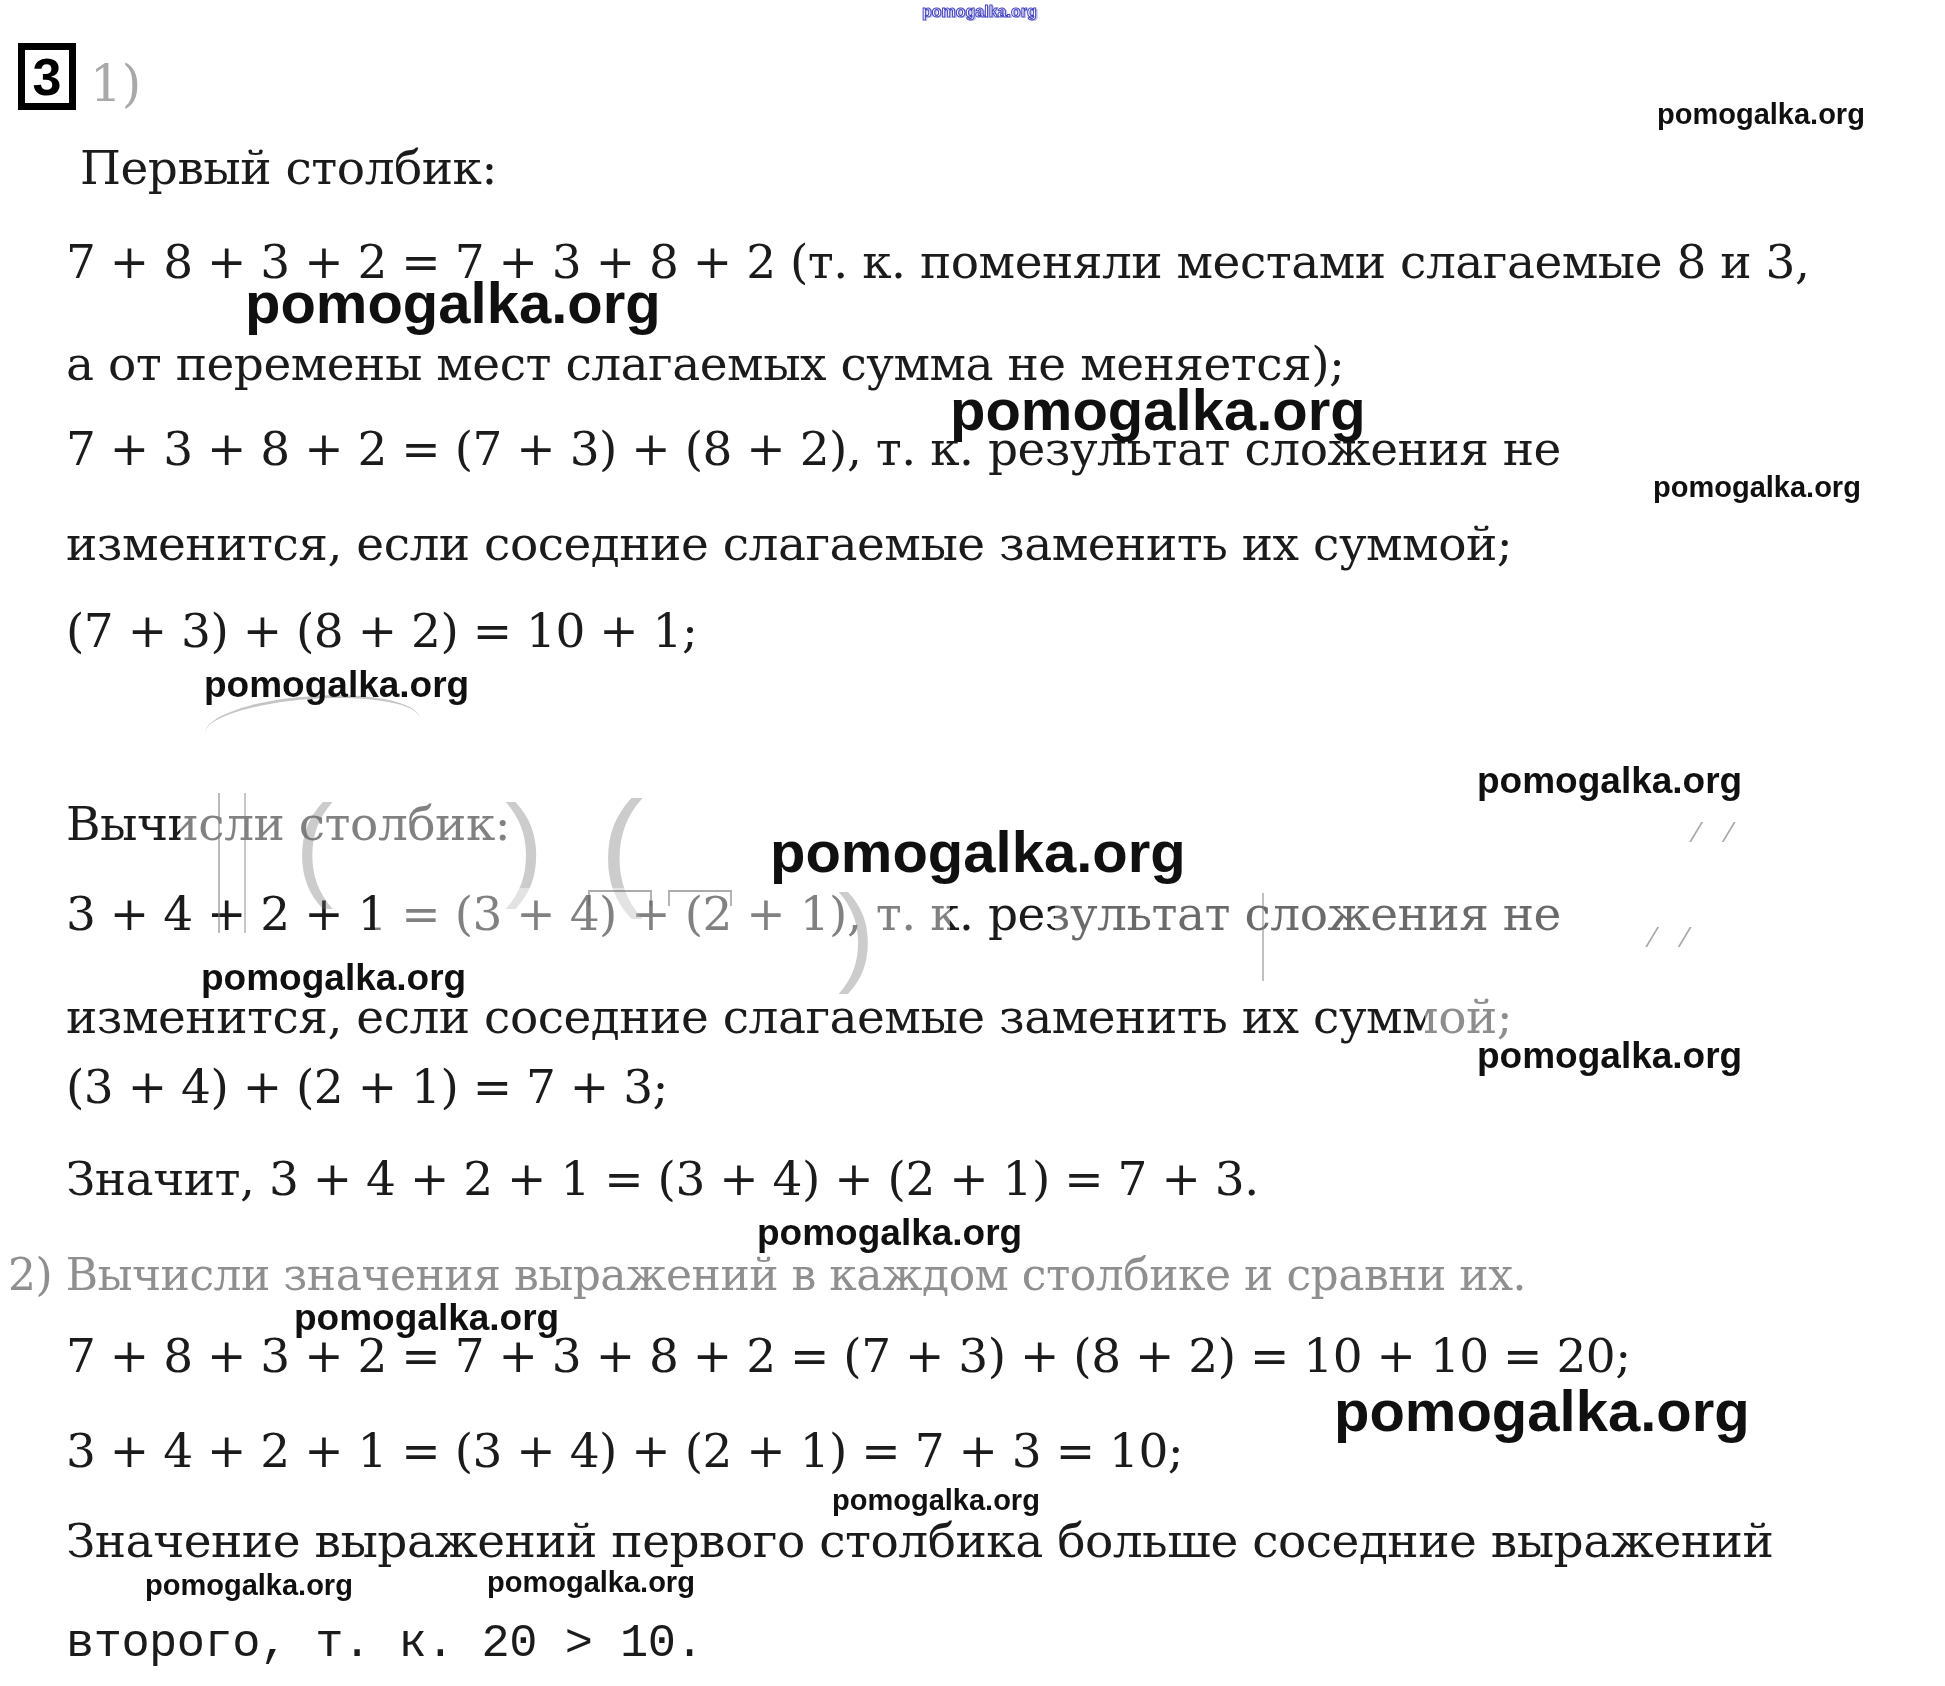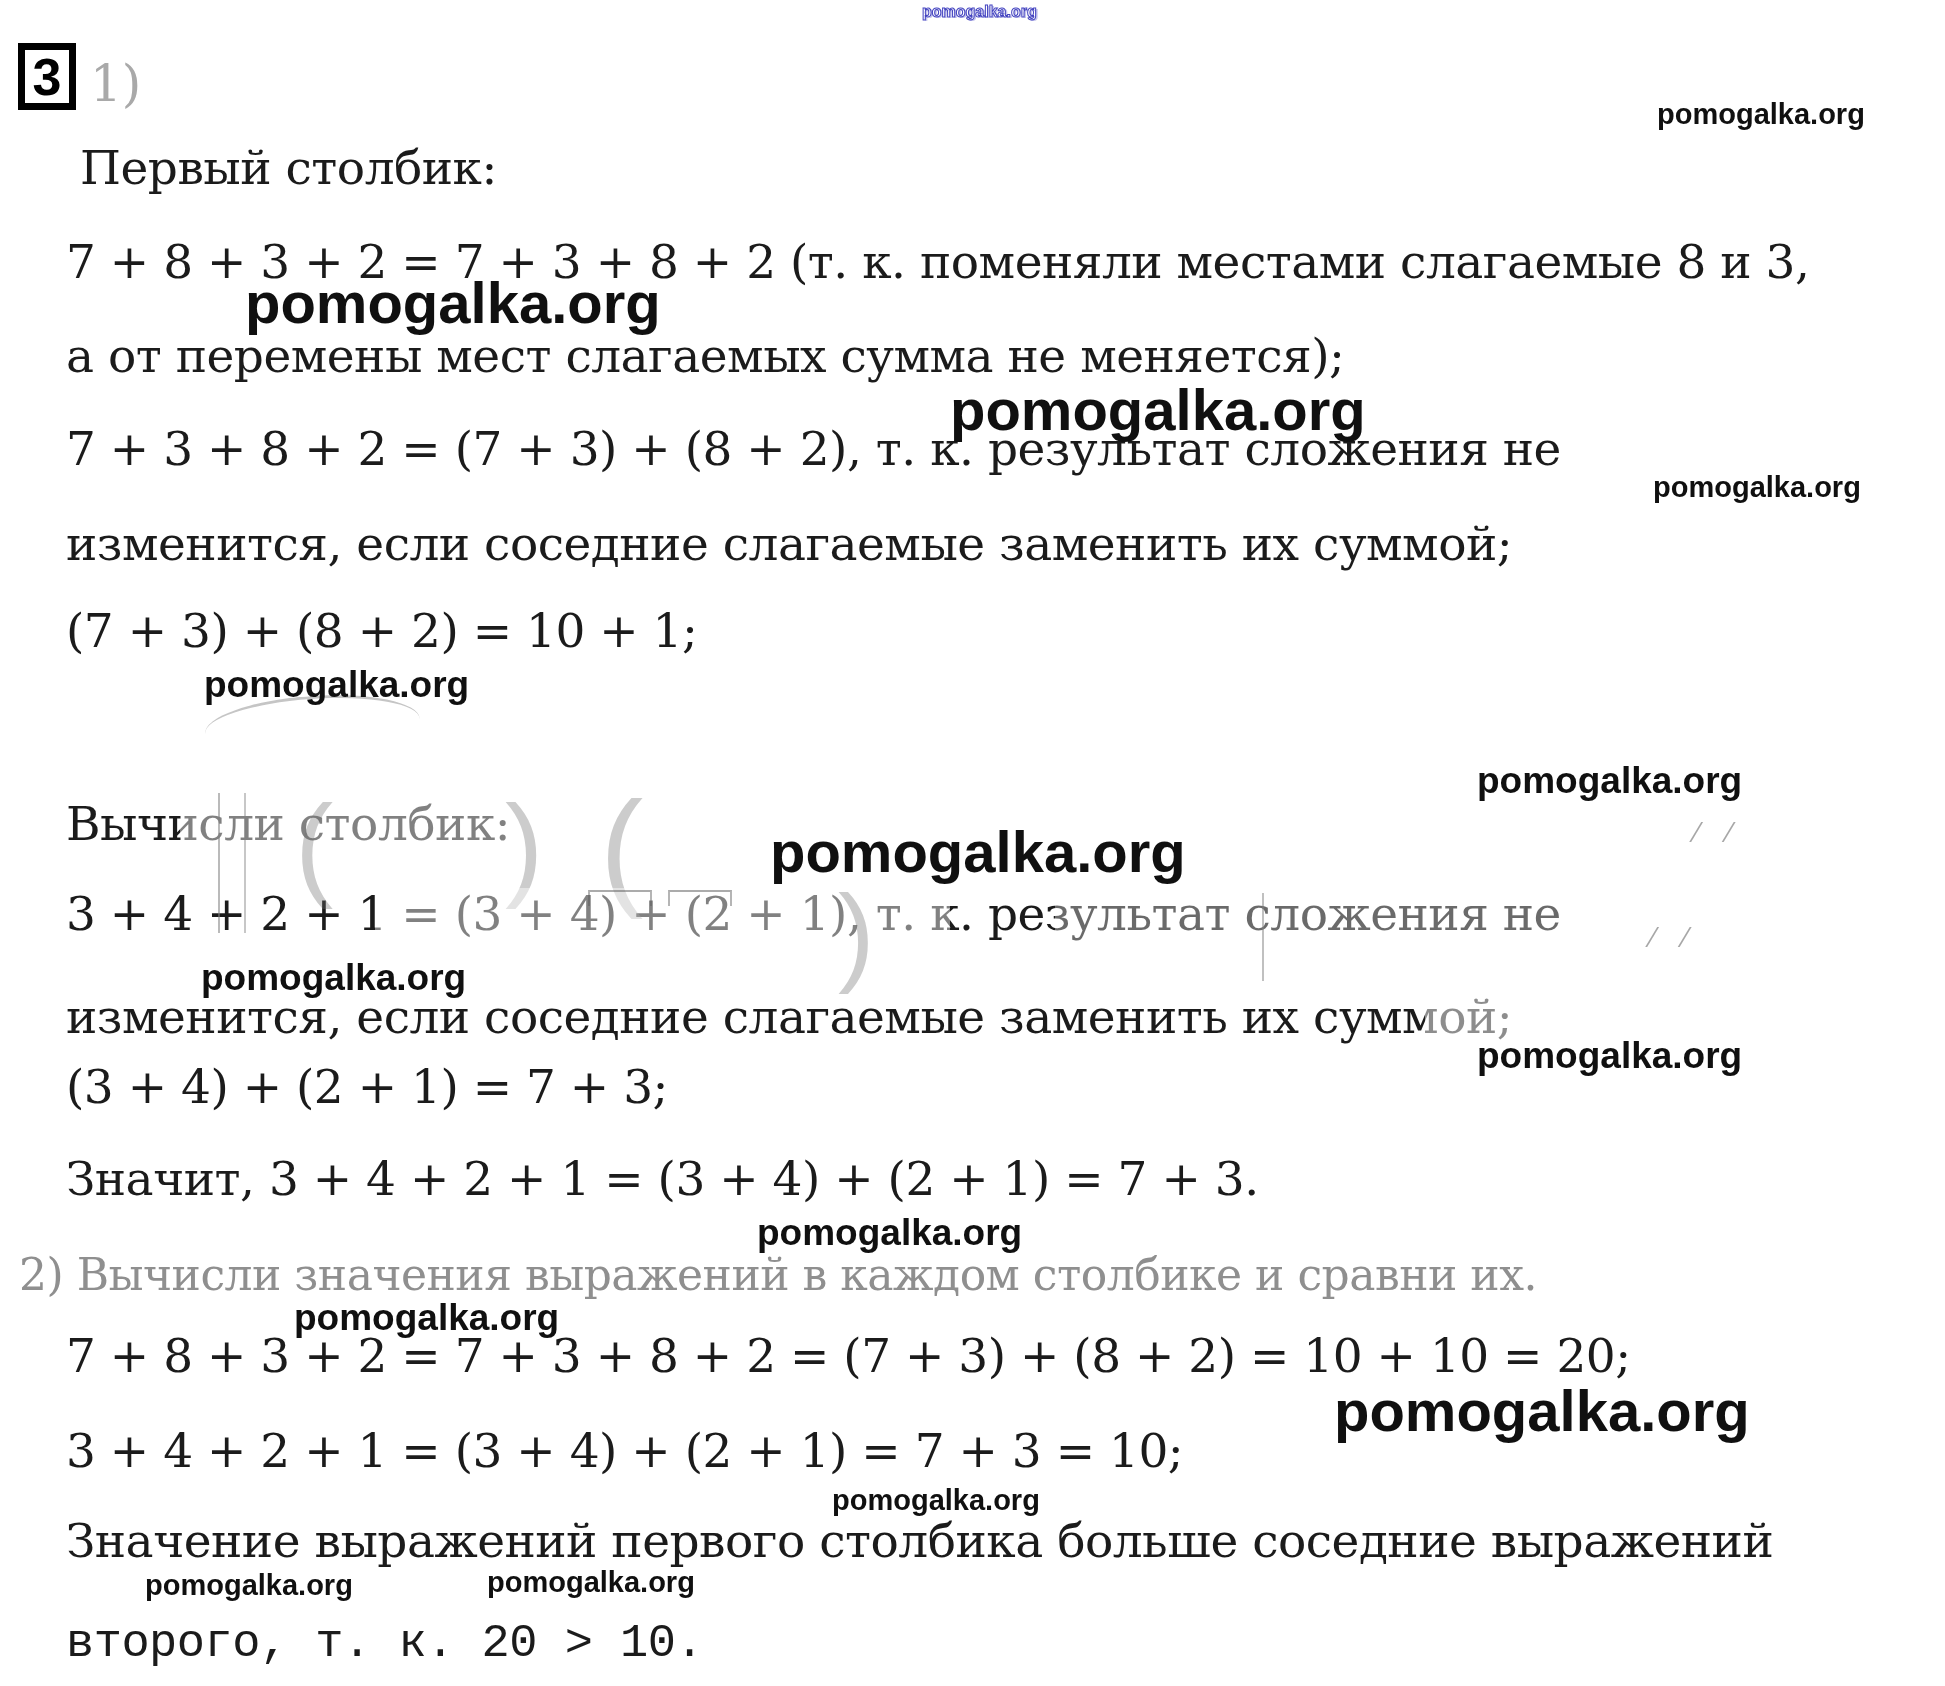--- a/index.html
+++ b/index.html
@@ -16,21 +16,21 @@
   
   .line {
     position: absolute;
     white-space: nowrap;
     font-size: 47px;
     line-height: 1.12;
     color: #1b1b1b;
     letter-spacing: -0.5px;
     z-index: 1;
   }
-  .line.gray { color: #8f8f8f; font-size: 44px; margin-left: 11px; }
+  .line.gray { color: #8f8f8f; font-size: 44px; }
   
   .badge-box {
     position: absolute;
     left: 18px; top: 43px;
     width: 58px; height: 67px;
     border: 7px solid #000;
     display: flex; align-items: center; justify-content: center;
     z-index: 2;
   }
   .badge-num {
@@ -100,21 +100,21 @@
 
 <div class="page">
 
   <div class="badge-box">
     <span class="badge-num">3</span>
   </div>
   <div class="part-label">1)</div>
 
   <div class="line" style="left:80px; top:142px;">Первый столбик:</div>
   <div class="line" style="left:66px; top:236px;">7 + 8 + 3 + 2 = 7 + 3 + 8 + 2 (т. к. поменяли местами слагаемые 8 и 3,</div>
-  <div class="line" style="left:66px; top:330px;">а от перемены мест слагаемых сумма не меняется);</div>
+  <div class="line" style="left:66px; top:338px;">а от перемены мест слагаемых сумма не меняется);</div>
   <div class="line" style="left:66px; top:423px;">7 + 3 + 8 + 2 = (7 + 3) + (8 + 2), т. к. результат сложения не</div>
   <div class="line" style="left:66px; top:518px;">изменится, если соседние слагаемые заменить их суммой;</div>
   <div class="line" style="left:66px; top:605px;">(7 + 3) + (8 + 2) = 10 + 1;</div>
   <div class="line" style="left:66px; top:798px;">Вычисли столбик:</div>
   <div class="line" style="left:66px; top:888px;">3 + 4 + 2 + 1 = (3 + 4) + (2 + 1), т. к. результат сложения не</div>
   <div class="line" style="left:66px; top:991px;">изменится, если соседние слагаемые заменить их суммой;</div>
   <div class="line" style="left:66px; top:1061px;">(3 + 4) + (2 + 1) = 7 + 3;</div>
   <div class="line" style="left:66px; top:1153px;">Значит, 3 + 4 + 2 + 1 = (3 + 4) + (2 + 1) = 7 + 3.</div>
   <div class="line gray" style="left:8px; top:1250px;">2) Вычисли значения выражений в каждом столбике и сравни их.</div>
   <div class="line" style="left:66px; top:1330px;">7 + 8 + 3 + 2 = 7 + 3 + 8 + 2 = (7 + 3) + (8 + 2) = 10 + 10 = 20;</div>

